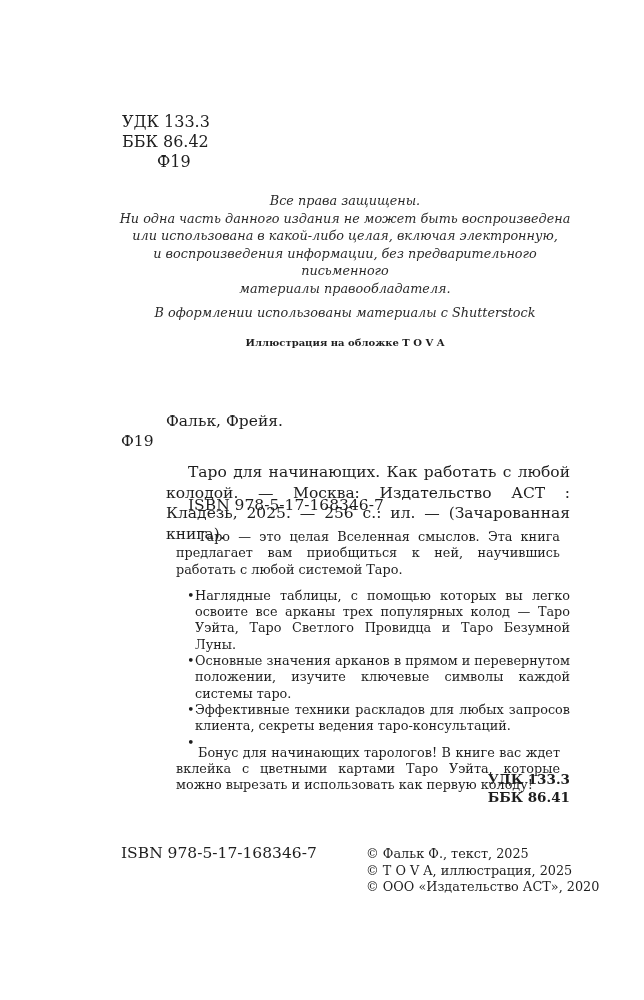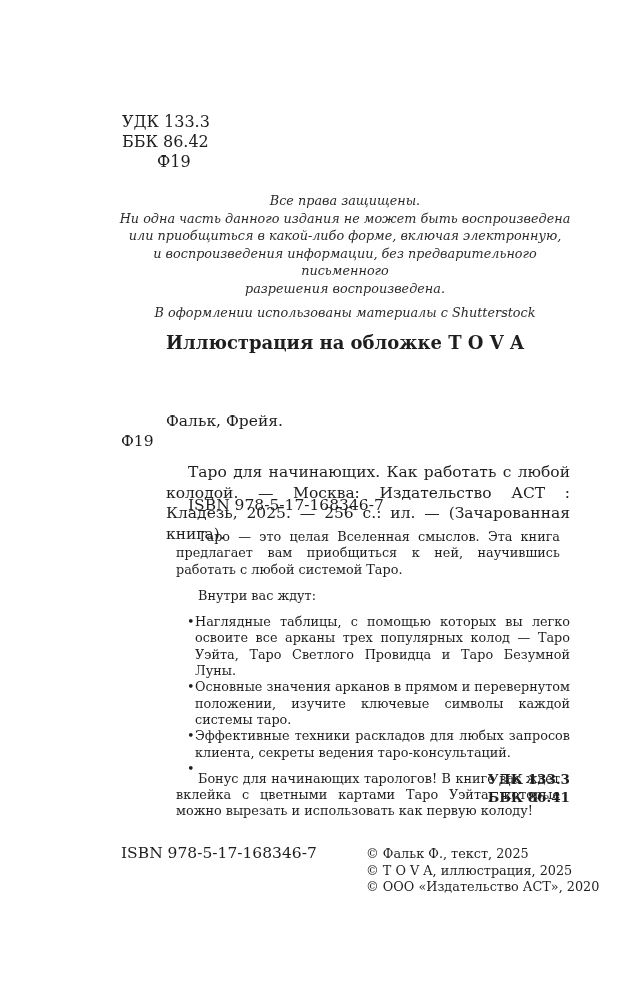--- a/index.html
+++ b/index.html
@@ -6,21 +6,21 @@
   body { width: 644px; height: 1000px; position: relative; overflow: hidden;
          font-family: "DejaVu Serif", "Liberation Serif", serif; color: #1e1e1e; }
   .abs { position: absolute; }
   .top-codes { left: 122px; top: 112px; font-size: 16px; line-height: 20px; }
   .top-codes .f19 { padding-left: 35px; }
   .rights { left: 118px; width: 454px; top: 192px; text-align: center;
             font-style: italic; font-size: 12.8px; line-height: 17.5px; color: #2a2a2a; }
   .shutter { left: 118px; width: 454px; top: 304px; text-align: center;
              font-style: italic; font-size: 12.8px; line-height: 17px; color: #2a2a2a; }
   .illus { left: 118px; width: 454px; top: 334px; text-align: center;
-           font-weight: bold; font-size: 18px; line-height: 17px; }
+           font-weight: bold; font-size: 10px; line-height: 17px; }
   .author { left: 166px; top: 411px; font-weight: normal; font-size: 15.5px; line-height: 20px; }
   .fcode { left: 121px; top: 431px; font-size: 15.5px; line-height: 20px; }
   .title-block { left: 166px; width: 404px; top: 431px; font-size: 15.5px; line-height: 20.5px;
                  text-align: justify; text-indent: 22px; margin-top: 31px; }
   .isbn-main { left: 188px; top: 495px; font-size: 15.5px; line-height: 20px; }
   .annot { left: 166px; width: 404px; top: 519px; font-size: 12.8px; line-height: 16.3px; }
   .annot p { margin: 10px; text-align: justify; }
   .annot .ind { text-indent: 22px; }
   .annot .sub { padding-left: 22px; }
   .annot ul { margin: 0; padding: 0; list-style: none; }
@@ -36,36 +36,35 @@
 
 <div class="abs top-codes">
   <div>УДК 133.3</div>
   <div>ББК 86.42</div>
   <div class="f19">Ф19</div>
 </div>
 
 <div class="abs rights">
   <div>Все права защищены.</div>
   <div>Ни одна часть данного издания не может быть воспроизведена</div>
-  <div>или приобщиться в какой-либо форме, включая электронную,</div>
+  <div>или использована в какой-либо целая, включая электронную,</div>
   <div>и воспроизведения информации, без предварительного письменного</div>
-  <div>разрешения воспроизведена.</div>
+  <div>материалы правообладателя.</div>
 </div>
 
 <div class="abs shutter">В оформлении использованы материалы с Shutterstock</div>
 <div class="abs illus">Иллюстрация на обложке T O V A</div>
 
 <div class="abs author">Фальк, Фрейя.</div>
 <div class="abs fcode">Ф19</div>
 <div class="abs title-block">Таро для начинающих. Как работать с любой колодой. — Москва: Издательство АСТ : Кладезь, 2025. — 256 с.: ил. — (Зачарованная книга).</div>
 <div class="abs isbn-main">ISBN 978-5-17-168346-7</div>
 
 <div class="abs annot">
   <p class="ind">Таро — это целая Вселенная смыслов. Эта книга предлагает вам приобщиться к ней, научившись работать с любой системой Таро.</p>
-  <p class="sub">Внутри вас ждут:</p>
   <ul>
     <li>
       <span class="bullet">•</span>
       <span>Наглядные таблицы, с помощью которых вы легко освоите все арканы трех популярных колод — Таро Уэйта, Таро Светлого Провидца и Таро Безумной Луны.</span>
     </li>
     <li>
       <span class="bullet">•</span>
       <span>Основные значения арканов в прямом и перевернутом положении, изучите ключевые символы каждой системы таро.</span>
     </li>
     <li>

